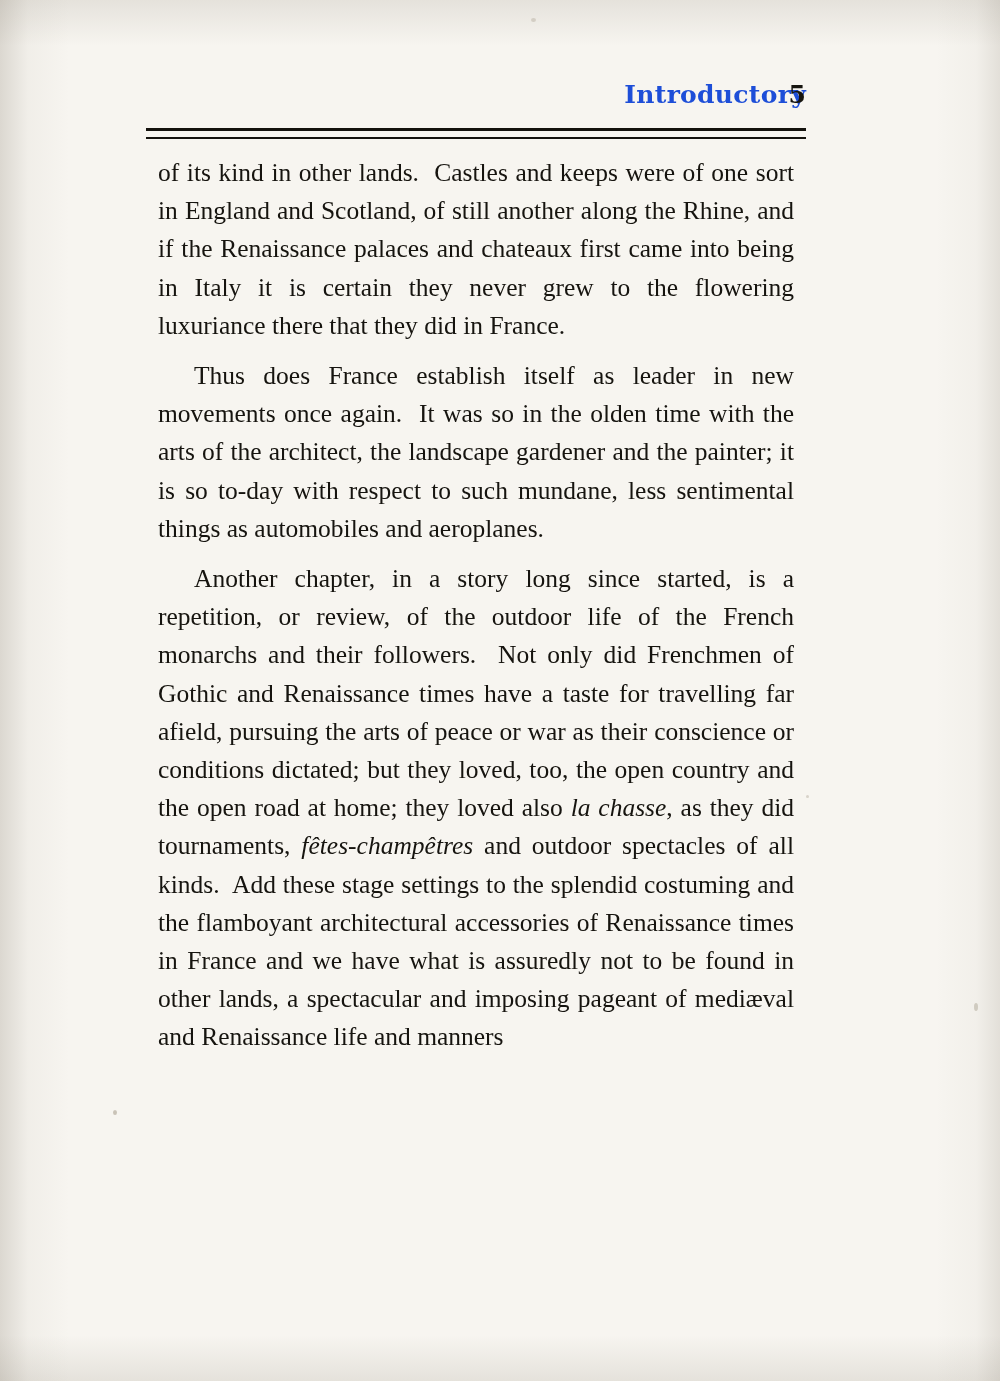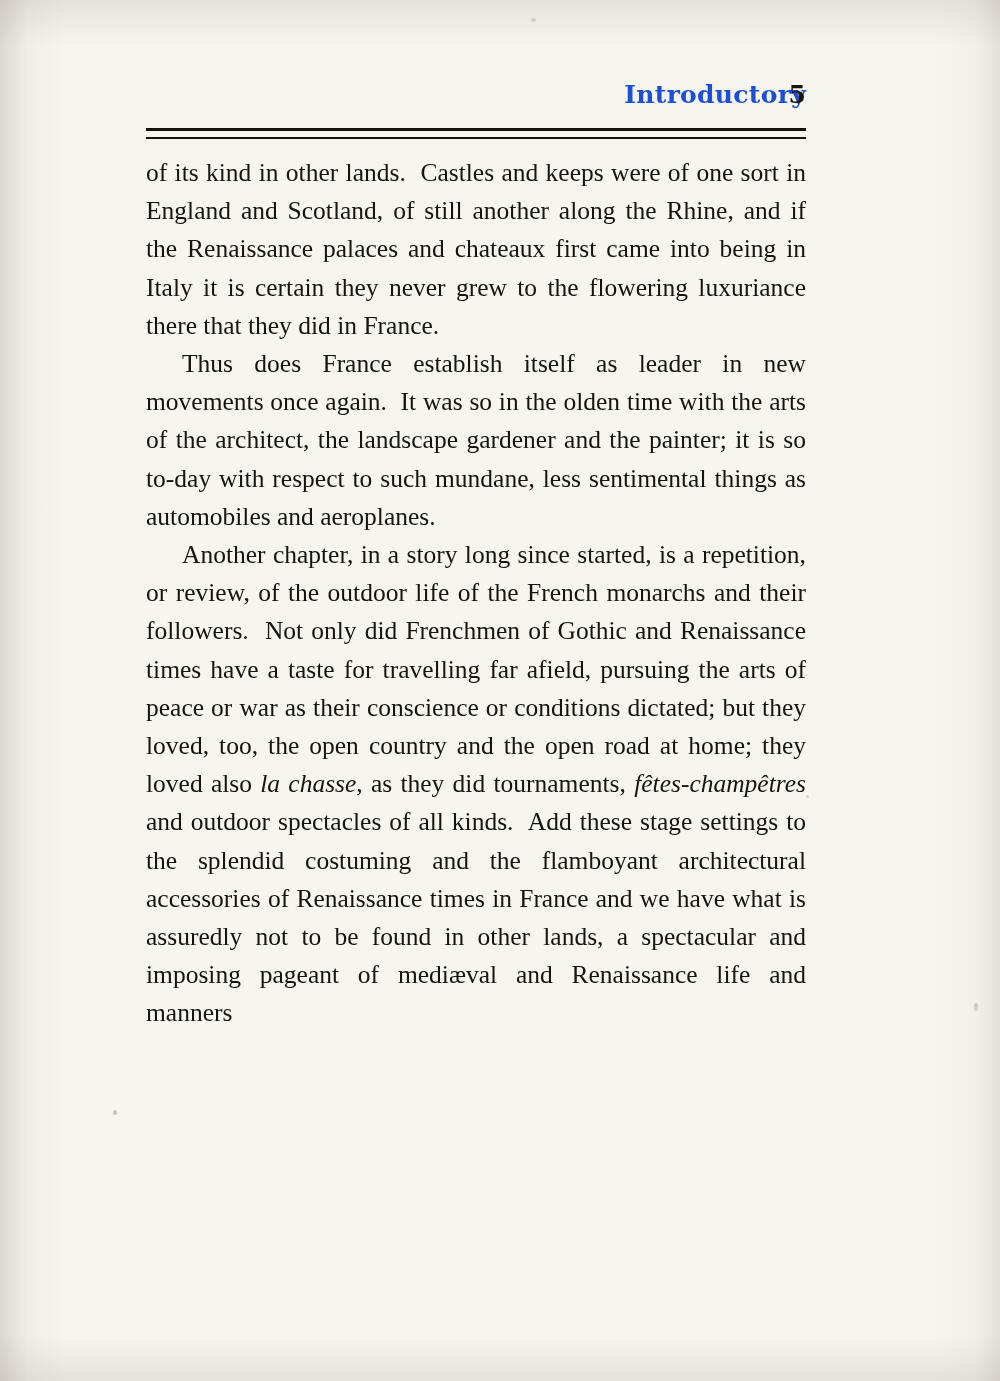--- a/index.html
+++ b/index.html
@@ -75,21 +75,21 @@
     margin-top: 28px;
     font-size: 25.5px;
     line-height: 38.2px;
     color: #16140f;
     text-align: justify;
     text-justify: inter-word;
     -webkit-hyphens: manual;
     hyphens: manual;
   }
   .body-text p {
-    margin: 0;
+    margin: 12px;
     text-indent: 0;
   }
   .body-text p.indent {
     text-indent: 36px;
   }
   .body-text i {
   }
   
   .speck {
     position: absolute;

